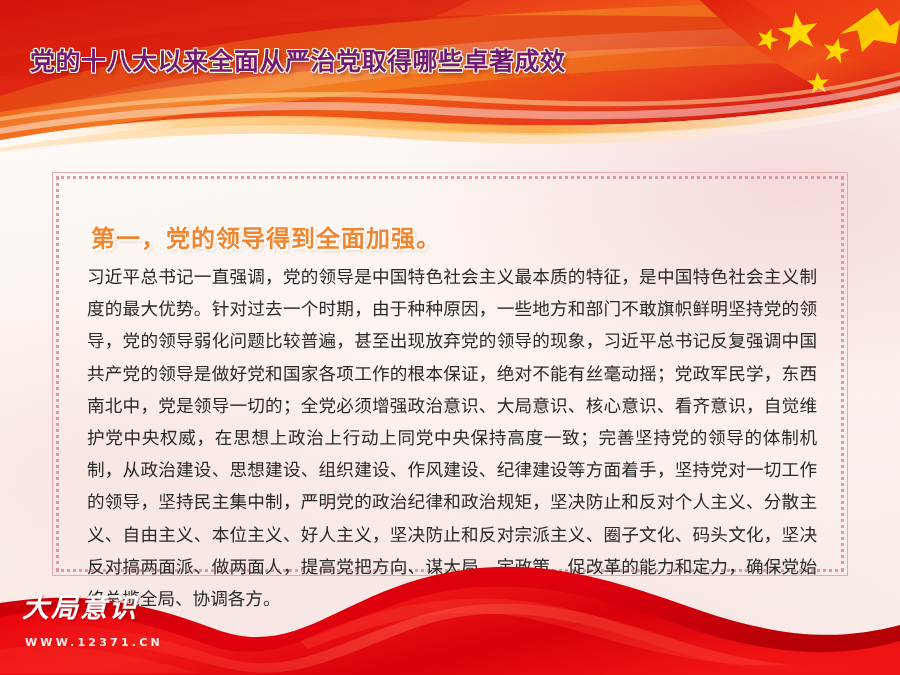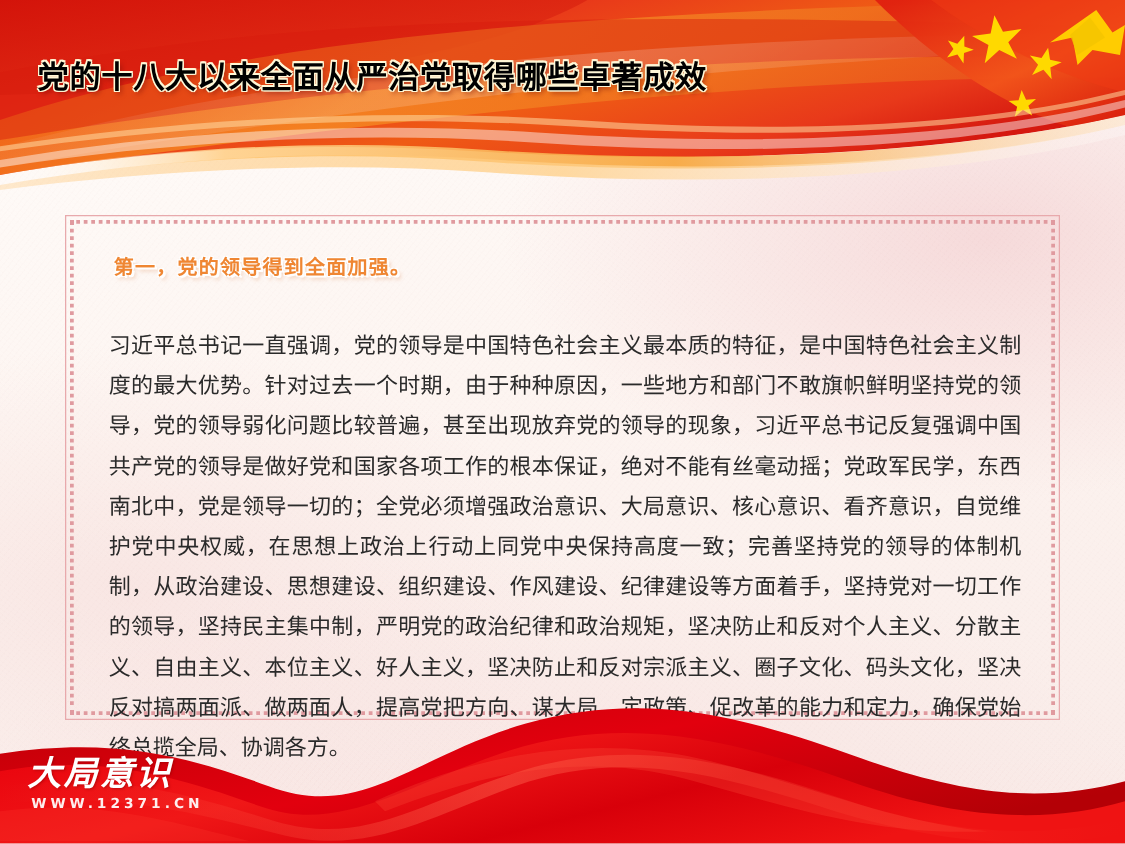--- a/index.html
+++ b/index.html
@@ -43,21 +43,21 @@
   }
   .banner-svg { position:absolute; top:0; left:0; display:block; }
 
   .banner-title {
     position:absolute;
     left:30px; top:49px;
     font-size:25px;
     font-weight:bold;
     letter-spacing:.5px;
     line-height:1;
-    color:#000000;
+    color:#701a75;
     font-family:"DejaVu Sans","Liberation Sans",sans-serif;
     white-space:nowrap;
     text-shadow:
       -1px -1px 0 #fff7d6,  1px -1px 0 #fff7d6,
       -1px  1px 0 #fff7d6,  1px  1px 0 #fff7d6,
        0   -1px 0 #fff7d6,  0    1px 0 #fff7d6,
       -1px  0   0 #fff7d6,  1px  0   0 #fff7d6,
        2px  3px 4px rgba(120,15,10,.55);
     z-index:4;
   }
@@ -73,22 +73,22 @@
   }
   .content-card-inner {
     width:100%; height:100%;
     border:3px dotted #e09a9f;
     padding:0;
     position:relative;
   }
 
   .section-heading {
     position:absolute;
-    left:32px; top:21px;
-    font-size:16px;
+    left:32px; top:40px;
+    font-size:24px;
     font-weight:bold;
     color:#ef8632;
     letter-spacing:1px;
     font-family:"DejaVu Sans","Liberation Sans",sans-serif;
     white-space:nowrap;
     text-shadow:
       -1px -1px 0 #fff, 1px -1px 0 #fff,
       -1px  1px 0 #fff, 1px  1px 0 #fff,
        2px  2px 0 rgba(255,255,255,.95),
        3px  3px 3px rgba(220,140,90,.35);
@@ -128,21 +128,21 @@
     font-weight:bold;
     color:#ffffff;
     letter-spacing:2px;
     font-style:italic;
     font-family:"DejaVu Serif","Liberation Serif",serif;
     text-shadow:1px 1px 2px rgba(130,0,0,.45);
     display:block;
   }
   .site-logo-url {
     display:block;
-    margin-top:4px;
+    margin-top:16px;
     margin-left:3px;
     font-size:11px;
     font-weight:bold;
     letter-spacing:3.2px;
     color:#ffffff;
     opacity:.93;
     font-family:"DejaVu Sans","Liberation Sans",sans-serif;
   }
 </style>
 </head>

